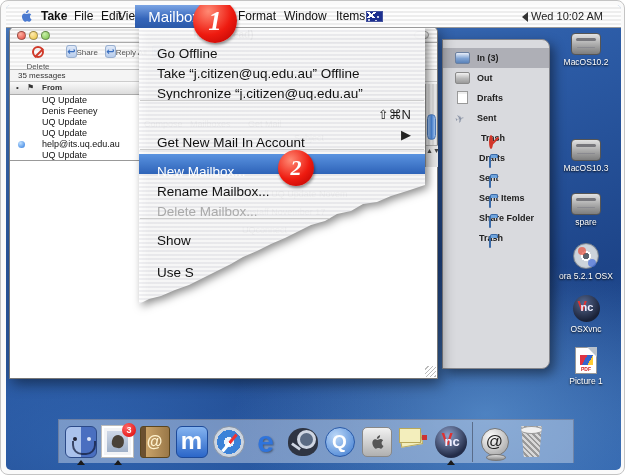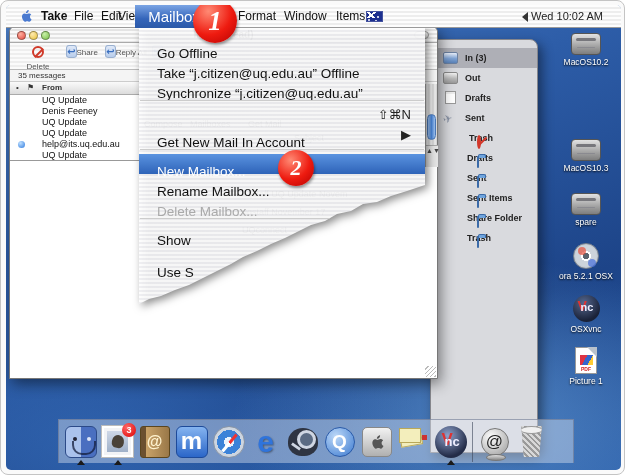--- a/index.html
+++ b/index.html
@@ -43,21 +43,21 @@
   .cols span{position:absolute;top:1px;}
   .msglist{position:relative;height:66px;border-bottom:1px solid #999;overflow:hidden;}
   .msg{position:relative;height:11px;line-height:11px;font-size:9px;color:#111;padding-left:32px;}
   .orb{position:absolute;left:8px;top:2px;width:7px;height:7px;border-radius:50%;background:radial-gradient(circle at 35% 30%,#bfe0ff,#2f7ade);}
   .faint{position:absolute;color:#444;z-index:11;}
   .vscroll{position:absolute;right:0px;top:57px;width:12px;height:83px;border-left:1px solid #aaa;background:repeating-linear-gradient(90deg,#e8e8e8 0 2px,#d8d8d8 2px 4px);}
   .vthumb{position:absolute;left:1px;top:30px;width:9px;height:26px;border-radius:5px;background:linear-gradient(90deg,#9ec2f0,#4a86d8 50%,#9ec2f0);border:1px solid #4a78b8;}
   .varrows{position:absolute;left:0;bottom:0;width:12px;height:22px;font-size:7px;color:#444;text-align:center;line-height:10px;background:#e4e4e4;border-top:1px solid #aaa;}
   .grip{position:absolute;right:1px;bottom:1px;width:11px;height:11px;background:repeating-linear-gradient(135deg,#fff 0 2px,#bbb 2px 3px);}
   
-  #drawer{position:absolute;left:424px;top:34px;width:108px;height:414px;z-index:8;background:#d9dade;border:1px solid #85868c;
+  #drawer{position:absolute;left:436px;top:34px;width:108px;height:330px;z-index:8;background:#d9dade;border:1px solid #85868c;
     border-radius:0 8px 8px 0;box-shadow:4px 5px 12px rgba(0,0,0,.45);padding-top:8px;}
   .drow{position:relative;height:20px;line-height:20px;font-size:9px;font-weight:bold;color:#222;padding-left:34px;}
   .drow.sel{background:#aeafb6;}
   .dri{position:absolute;left:12px;top:4px;width:15px;height:12px;}
   .tray{border-radius:2px;background:linear-gradient(#e8eef8,#7fa3d4 55%,#5a82b8);border:1px solid #6b80a0;}
   .tray.gray{background:linear-gradient(#f2f2f2,#b9b9b9 55%,#9a9a9a);border-color:#8a8a8a;}
   .page{width:11px!important;height:13px!important;left:14px!important;top:3px!important;background:#fff;border:1px solid #999;box-shadow:inset 0 2px 0 #eee;}
   .plane{font-size:11px;color:#8a93a5;line-height:12px;transform:rotate(-15deg);}
   .noent{width:11px!important;height:11px!important;border:2px solid #d2372a;border-radius:50%;position:relative;}
   .noent::after{content:"";position:absolute;left:-1px;top:3px;width:10px;height:2px;background:#d2372a;transform:rotate(-45deg);}

